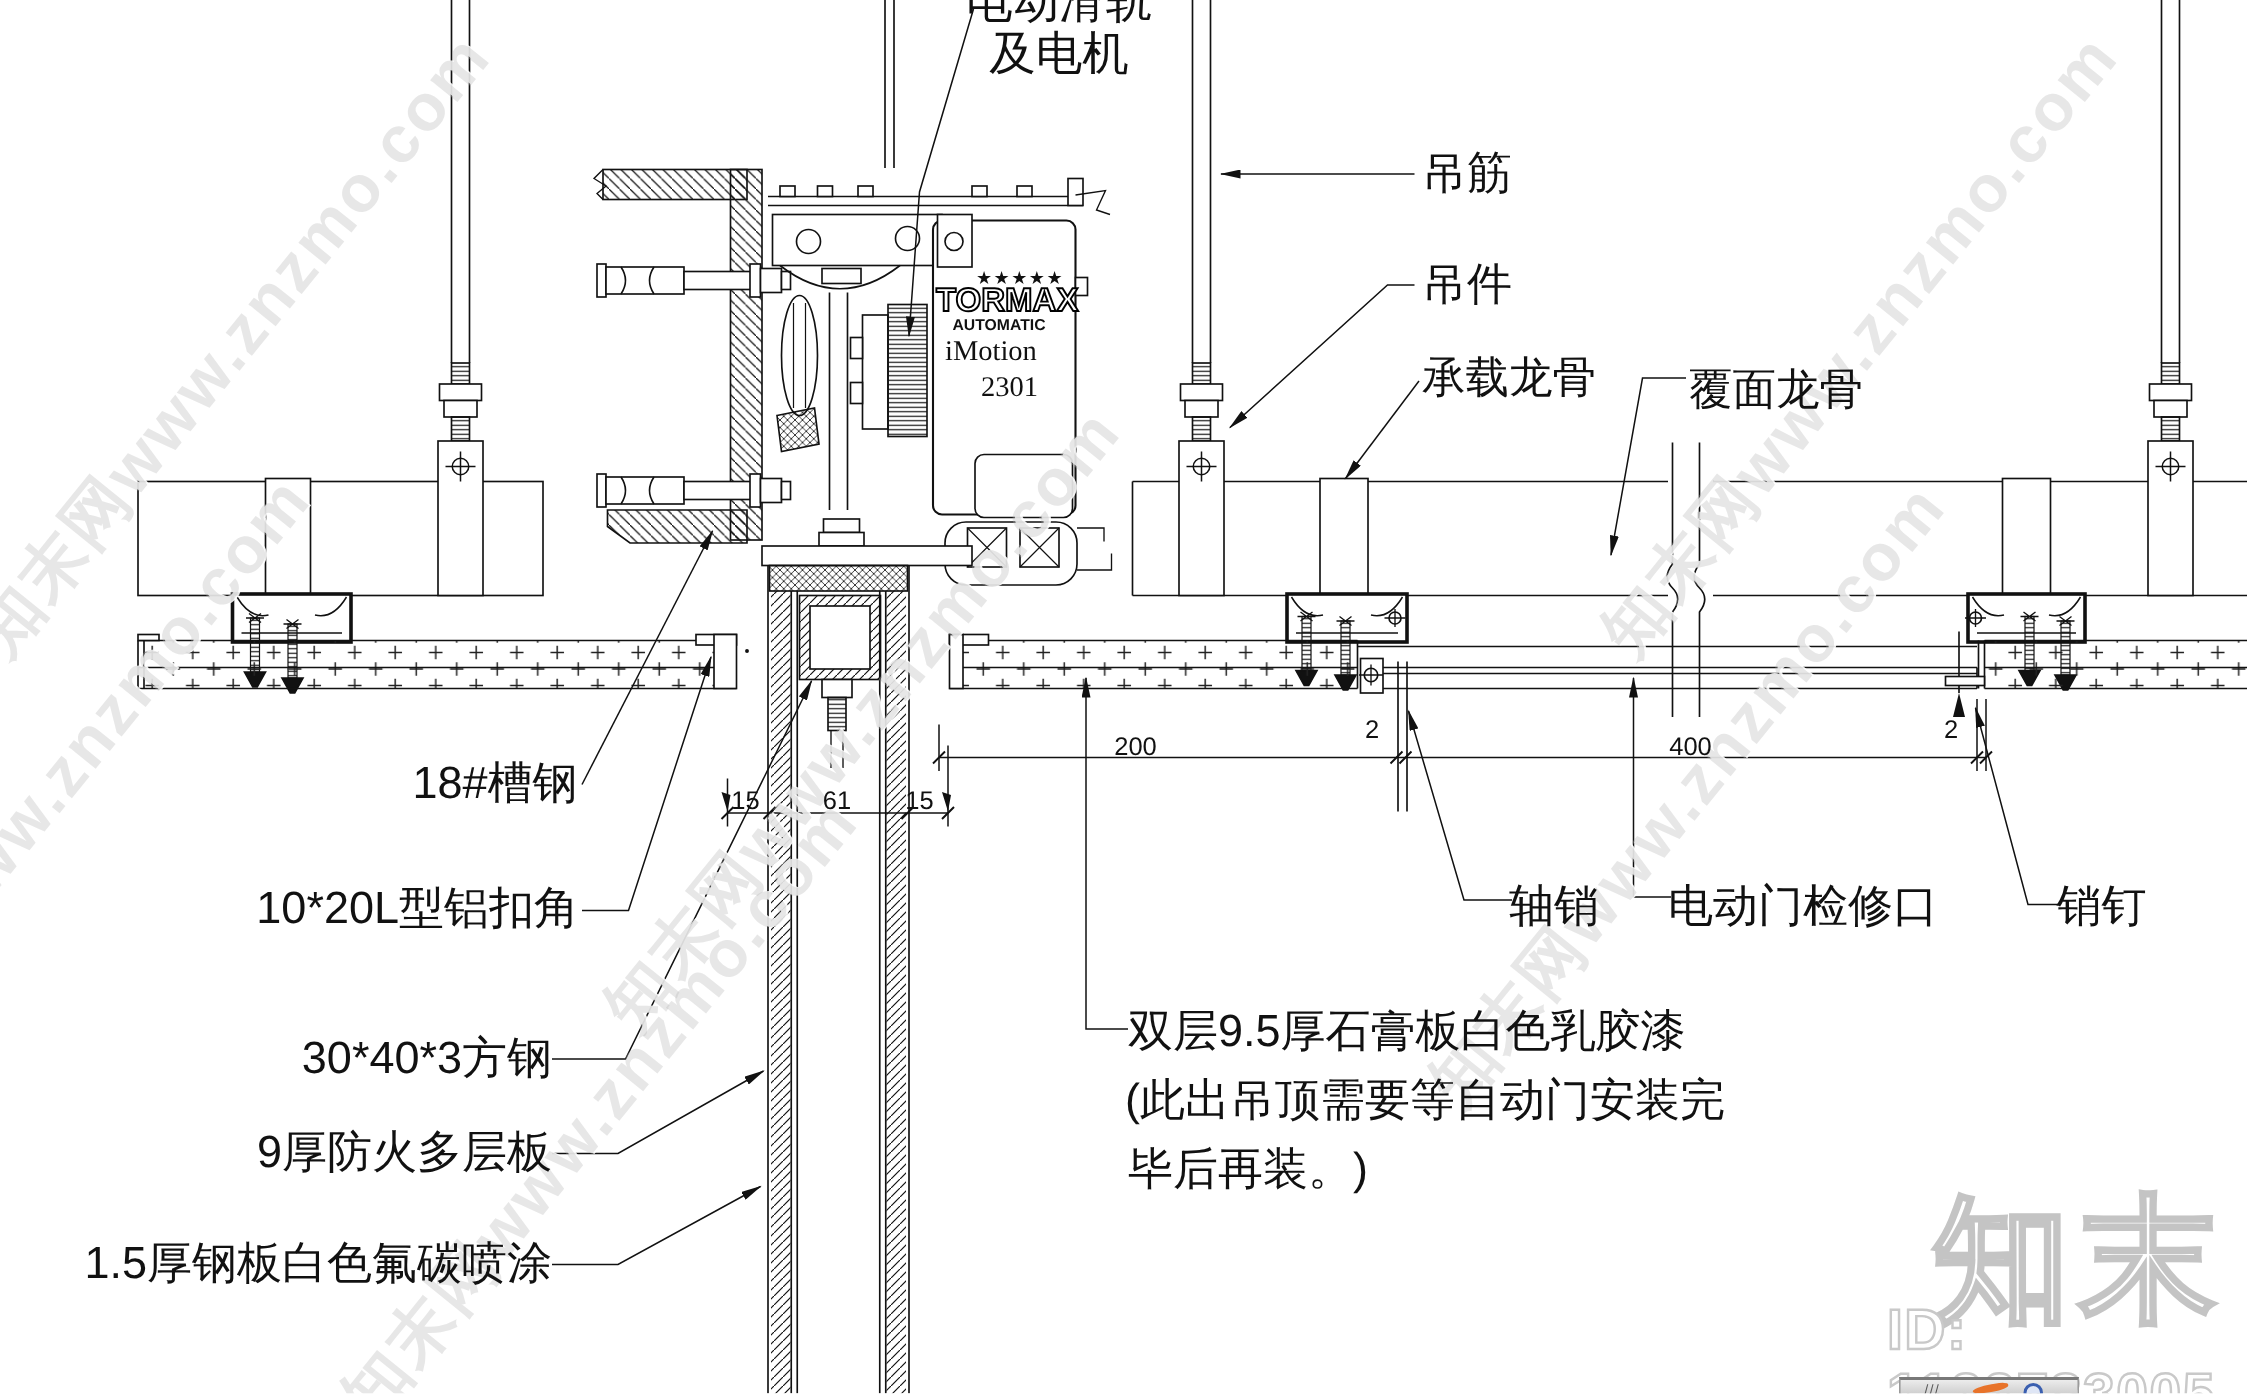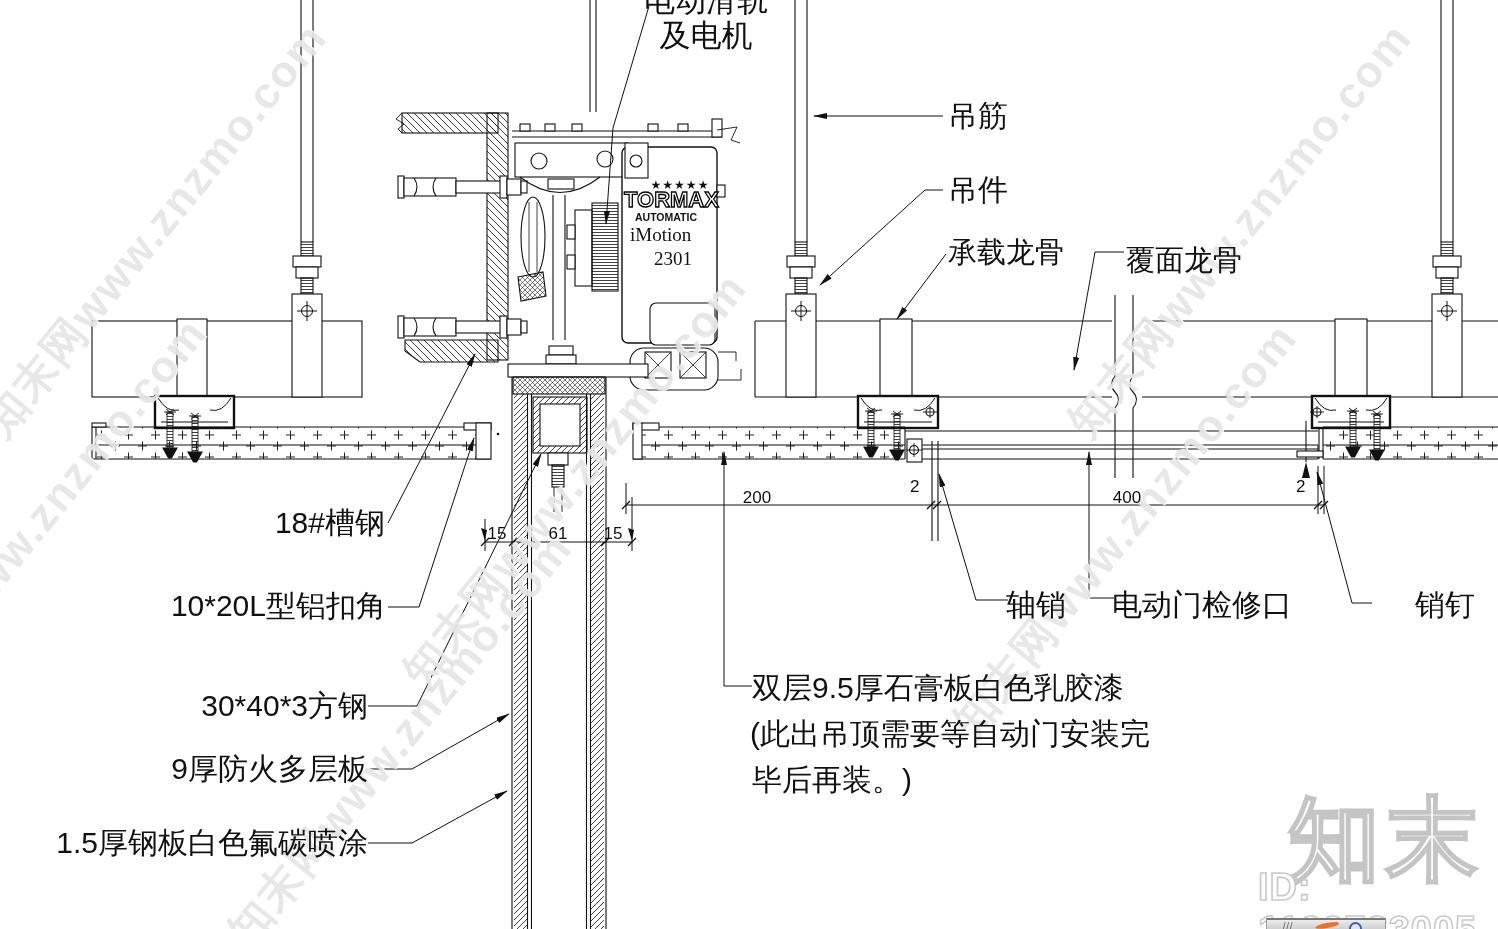--- a/index.html
+++ b/index.html
@@ -312,21 +312,21 @@
   <div class="lbl" style="left:1126px;top:245px;font-size:29px;">覆面龙骨</div>
 
   <div class="lbl right" style="left:262px;top:506px;width:123px;">18#槽钢</div>
   <div class="lbl right" style="left:158px;top:589px;width:228px;">10*20L型铝扣角</div>
   <div class="lbl right" style="left:196px;top:689px;width:172px;">30*40*3方钢</div>
   <div class="lbl right" style="left:156px;top:752px;width:212px;">9厚防火多层板</div>
   <div class="lbl right" style="left:38px;top:826px;width:330px;">1.5厚钢板白色氟碳喷涂</div>
 
   <div class="lbl" style="left:1006px;top:588px;">轴销</div>
   <div class="lbl" style="left:1112px;top:588px;">电动门检修口</div>
-  <div class="lbl" style="left:1371px;top:588px;margin-left:44px;">销钉</div>
+  <div class="lbl" style="left:1371px;top:588px;">销钉</div>
 
   <div class="lbl" style="left:752px;top:671px;">双层9.5厚石膏板白色乳胶漆</div>
   <div class="lbl" style="left:750px;top:717px;">(此出吊顶需要等自动门安装完</div>
   <div class="lbl" style="left:752px;top:763px;">毕后再装。)</div>
 
   <div class="dim ctr" style="left:735px;top:488px;width:44px;text-align:center;">200</div>
   <div class="dim" style="left:910px;top:477px;">2</div>
   <div class="dim ctr" style="left:1105px;top:488px;width:44px;">400</div>
   <div class="dim" style="left:1296px;top:477px;">2</div>
   <div class="dim ctr" style="left:482px;top:524px;width:30px;">15</div>

